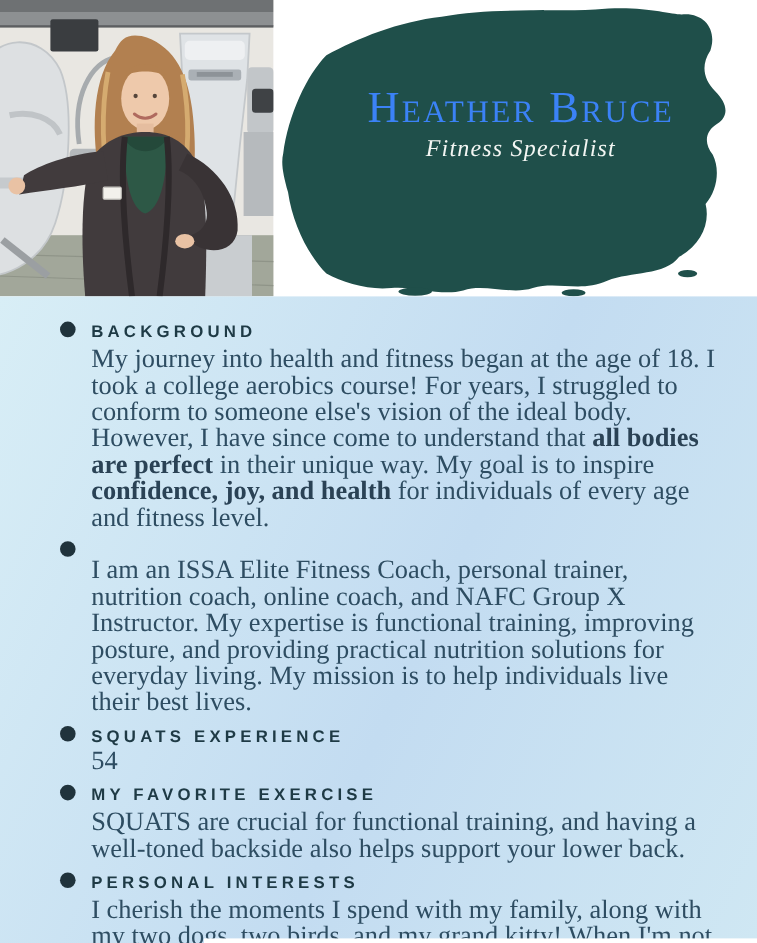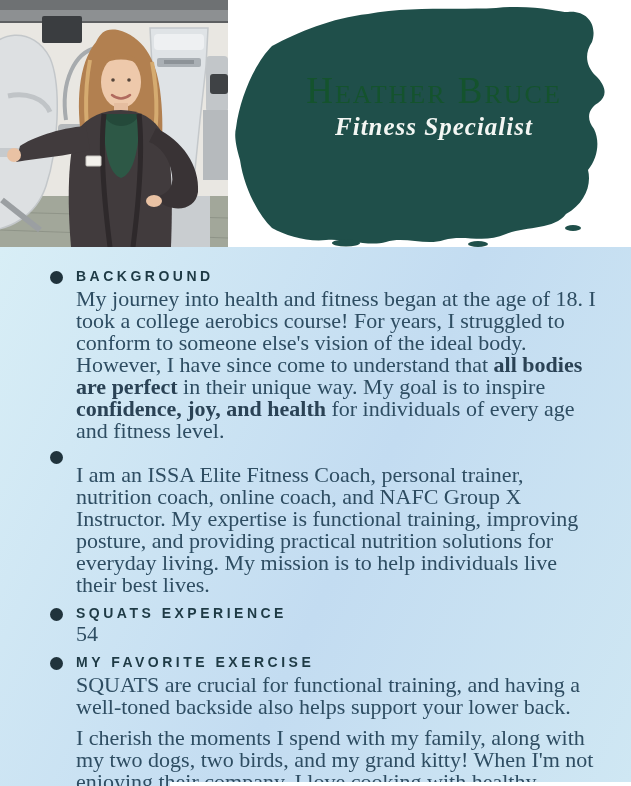--- a/index.html
+++ b/index.html
@@ -9,34 +9,34 @@
   }
   
   .header{position:absolute;top:0;left:0;width:631px;height:247px;background:#ffffff;}
   .photo{position:absolute;top:0;left:0;width:228px;height:247px;overflow:hidden;}
   .photo svg{display:block;}
   .splash-wrap{position:absolute;top:0;left:228px;width:403px;height:247px;}
   .splash-wrap svg{position:absolute;top:0;left:0;}
   .title-block{position:absolute;left:36px;top:72px;width:340px;text-align:center;}
   .name{
     font-family:"Liberation Serif",serif;font-variant:small-caps;
-    font-size:37px;letter-spacing:2px;color:#14532d;line-height:1.0;
+    font-size:37px;letter-spacing:2px;color:#3b82f6;line-height:1.0;
   }
   .role{
-    font-family:"Liberation Serif",serif;font-style:italic;font-weight:bold;
-    font-size:25px;color:#f3f6f3;margin-top:4px;letter-spacing:1px;text-align:center;
+    font-family:"Liberation Serif",serif;font-style:italic;font-weight:normal;
+    font-size:20px;color:#f3f6f3;margin-top:4px;letter-spacing:1px;text-align:center;
   }
   
   .content{
     position:absolute;top:247px;left:0;width:631px;height:539px;
     background:linear-gradient(115deg,#d8eef6 0%,#c3dcf1 55%,#cfe7f3 100%);
     padding:21px 28px 0 50px;box-sizing:border-box;
   }
   .bio-section{margin-bottom:9px;}
-  .sec-head{display:flex;align-items:flex-end;gap:13px;}
+  .sec-head{display:flex;align-items:flex-start;gap:13px;}
   .bullet{
     width:13px;height:13px;border-radius:50%;background:#20333c;flex:0 0 13px;
   }
   h2{
     margin:0;font-family:"Liberation Sans",sans-serif;font-weight:bold;
     font-size:14px;letter-spacing:3.5px;color:#1e3a45;
   }
   .body-text{
     margin:4px 0 0 26px;width:522px;
     font-size:22px;line-height:22px;color:#2e4d62;
@@ -191,19 +191,23 @@
 
     <section class="bio-section sec-exercise">
       <div class="sec-head">
         <span class="bullet"></span>
         <h2>MY FAVORITE EXERCISE</h2>
       </div>
       <p class="body-text">SQUATS are crucial for functional training, and having a well-toned backside also helps support your lower back.</p>
     </section>
 
     <section class="bio-section sec-interests">
+      <div class="sec-head">
+        <span class="bullet"></span>
+        <h2>PERSONAL INTERESTS</h2>
+      </div>
       <p class="body-text">I cherish the moments I spend with my family, along with my two dogs, two birds, and my grand kitty! When I'm not enjoying their company, I love cooking with healthy ingredients and exploring diverse flavor profiles, sipping champagne, and spending time with my friends.</p>
     </section>
 
   </div>
 
   <div class="bottom-sliver"></div>
 </div>
 
 </body></html>

